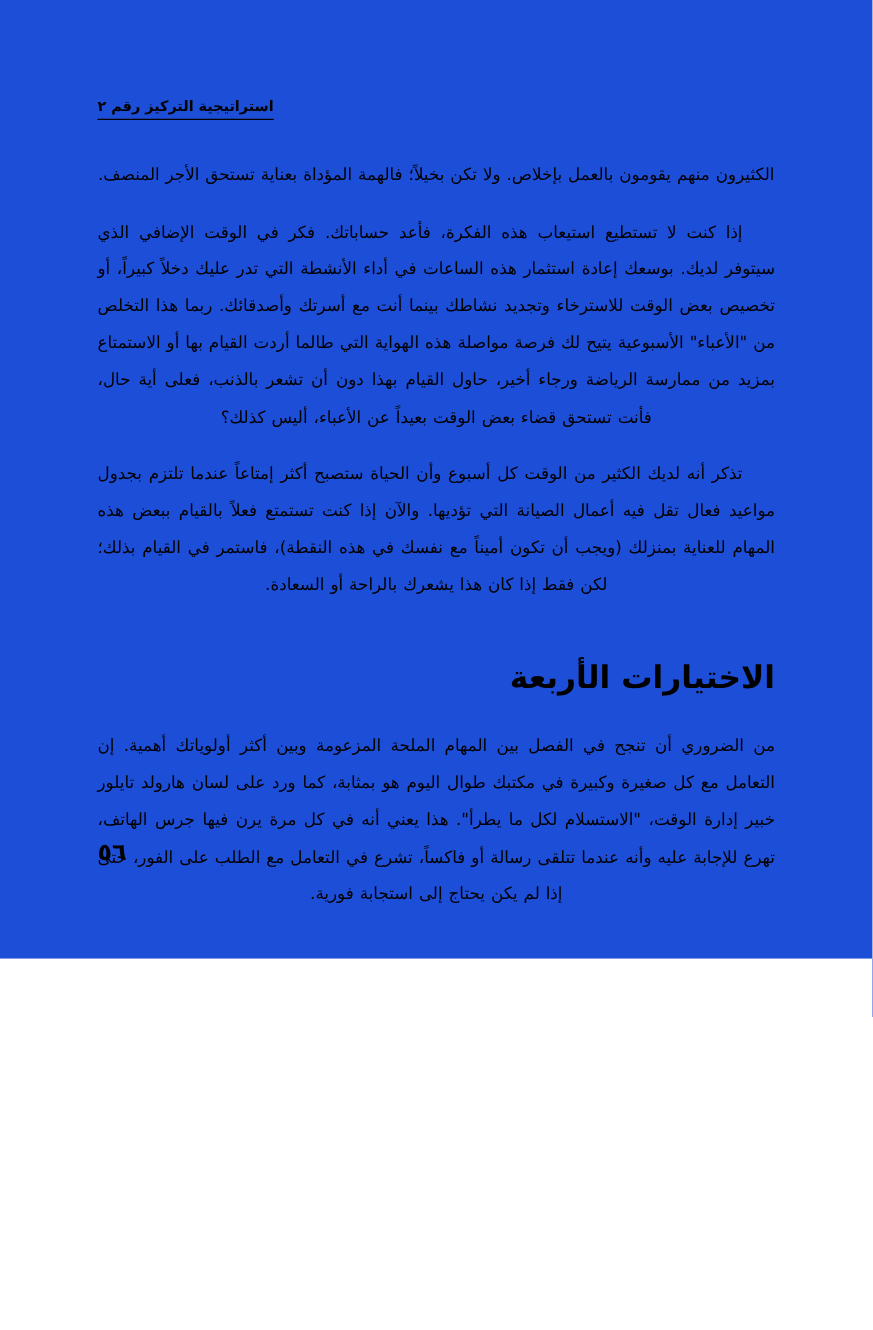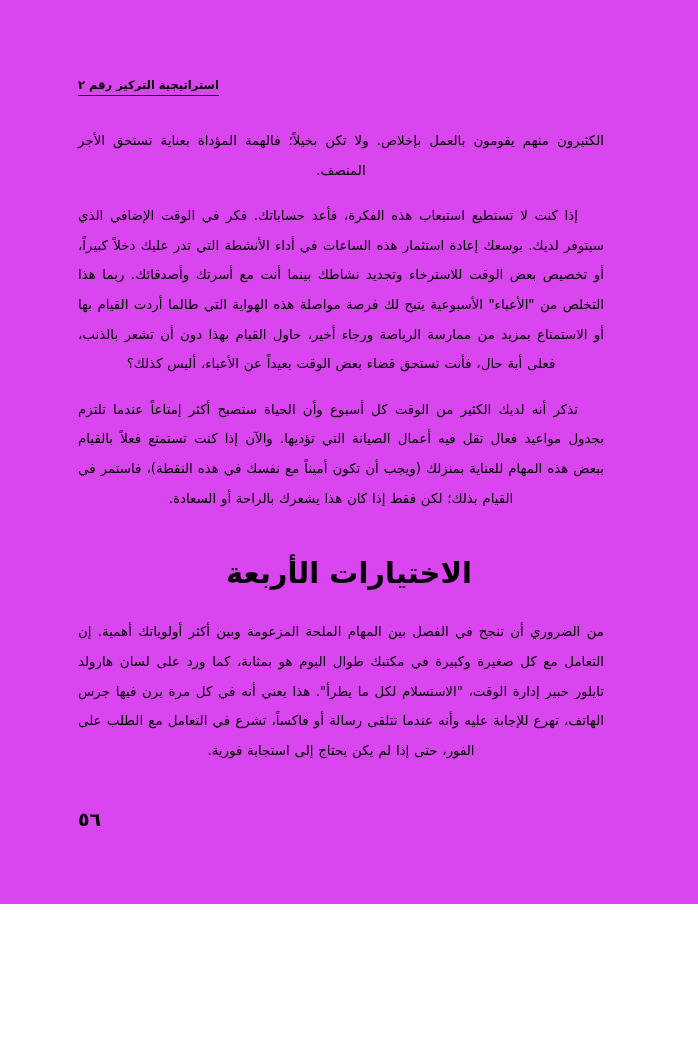--- a/index.html
+++ b/index.html
@@ -9,22 +9,22 @@
     background: #ffffff;
   }
 
   body {
     font-family: "DejaVu Sans", sans-serif;
   }
 
   .page {
     position: relative;
     width: 698px;
-    height: 904px;
-    background: #d946ef;
+    height: 767px;
+    background: #1d4ed8;
     margin: 0 auto;
     overflow: hidden;
     box-sizing: border-box;
     text-decoration: underline;
   }
 
   
   .running-head {
     position: absolute;
     top: 74px;
@@ -51,21 +51,21 @@
   
   .content {
     position: absolute;
     top: 126px;
     right: 78px;
     width: 542px;
     direction: rtl;
   }
 
   p.body-par {
-    margin: 0 16px 0 0;
+    margin: 0 0 0 0;
     padding: 0;
     font-family: "DejaVu Sans", sans-serif;
     font-size: 13.4px;
     line-height: 29.6px;
     color: #000000;
     text-align: justify;
     text-align-last: center;
     text-indent: 26px;
     direction: rtl;
     word-spacing: 0.5px;
@@ -78,24 +78,24 @@
 
   p.body-par + p.body-par {
     margin-top: 16px;
   }
 
   
   .section-heading {
     margin: 42px 0 26px 0;
     padding: 0;
     font-family: "DejaVu Sans", sans-serif;
-    font-size: 29px;
+    font-size: 25px;
     font-weight: bold;
     color: #000000;
-    text-align: center;
+    text-align: right;
     line-height: 1.25;
     direction: rtl;
     letter-spacing: -0.3px;
   }
 
   
   .folio {
     position: absolute;
     bottom: 74px;
     right: 78px;

